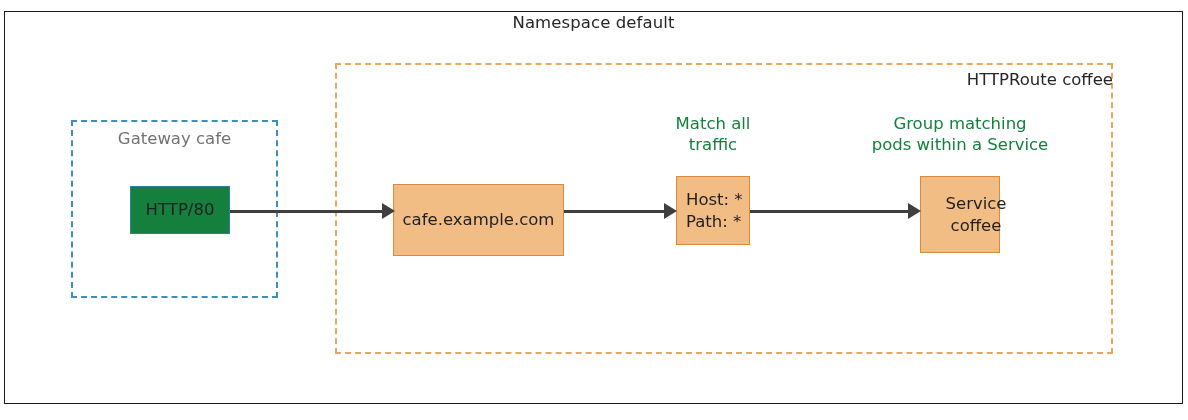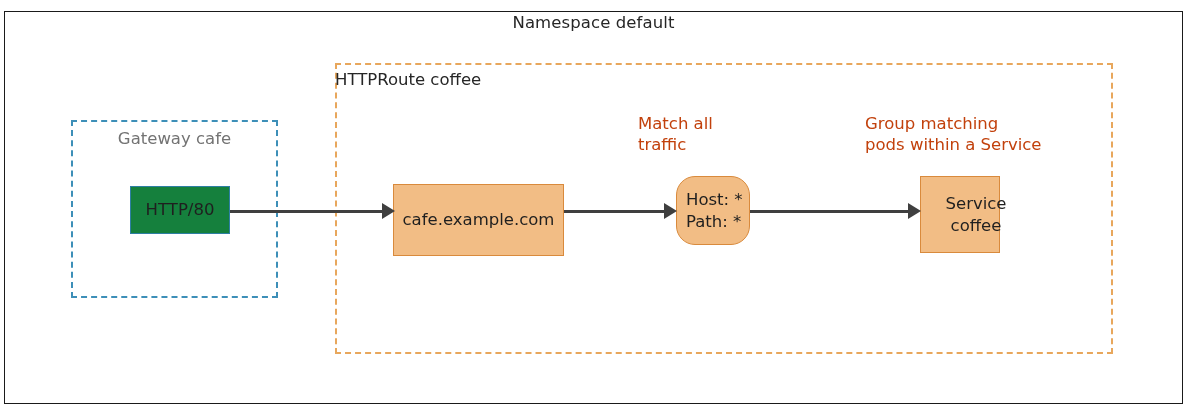--- a/index.html
+++ b/index.html
@@ -46,21 +46,21 @@
     height: 291px;
     border: 2px dashed #e8a75c;
     background: transparent;
     box-sizing: border-box;
   }
   .httproute-label {
     position: absolute;
     left: 335px;
     top: 70px;
     width: 778px;
-    text-align: left;
+    text-align: right;
     font-size: 16.5px;
     color: #262626;
   }
   .gateway-box {
     position: absolute;
     left: 71px;
     top: 120px;
     width: 207px;
     height: 178px;
     border: 2px dashed #3d8fb8;
@@ -111,35 +111,34 @@
   }
   .node-match {
     left: 676px;
     top: 176px;
     width: 74px;
     height: 69px;
     align-items: flex-start;
     justify-content: center;
     padding-left: 9px;
     text-align: left;
-    border-radius: 19px;
   }
   .node-service {
     left: 920px;
     top: 176px;
     width: 80px;
     height: 77px;
     padding-left: 32px;
   }
   
   .caption {
     position: absolute;
     font-size: 16.5px;
-    color: #c2410c;
-    text-align: left;
+    color: #15803d;
+    text-align: center;
     line-height: 1.3;
   }
   .caption-match {
     left: 638px;
     top: 113px;
     width: 150px;
   }
   .caption-service {
     left: 865px;
     top: 113px;

